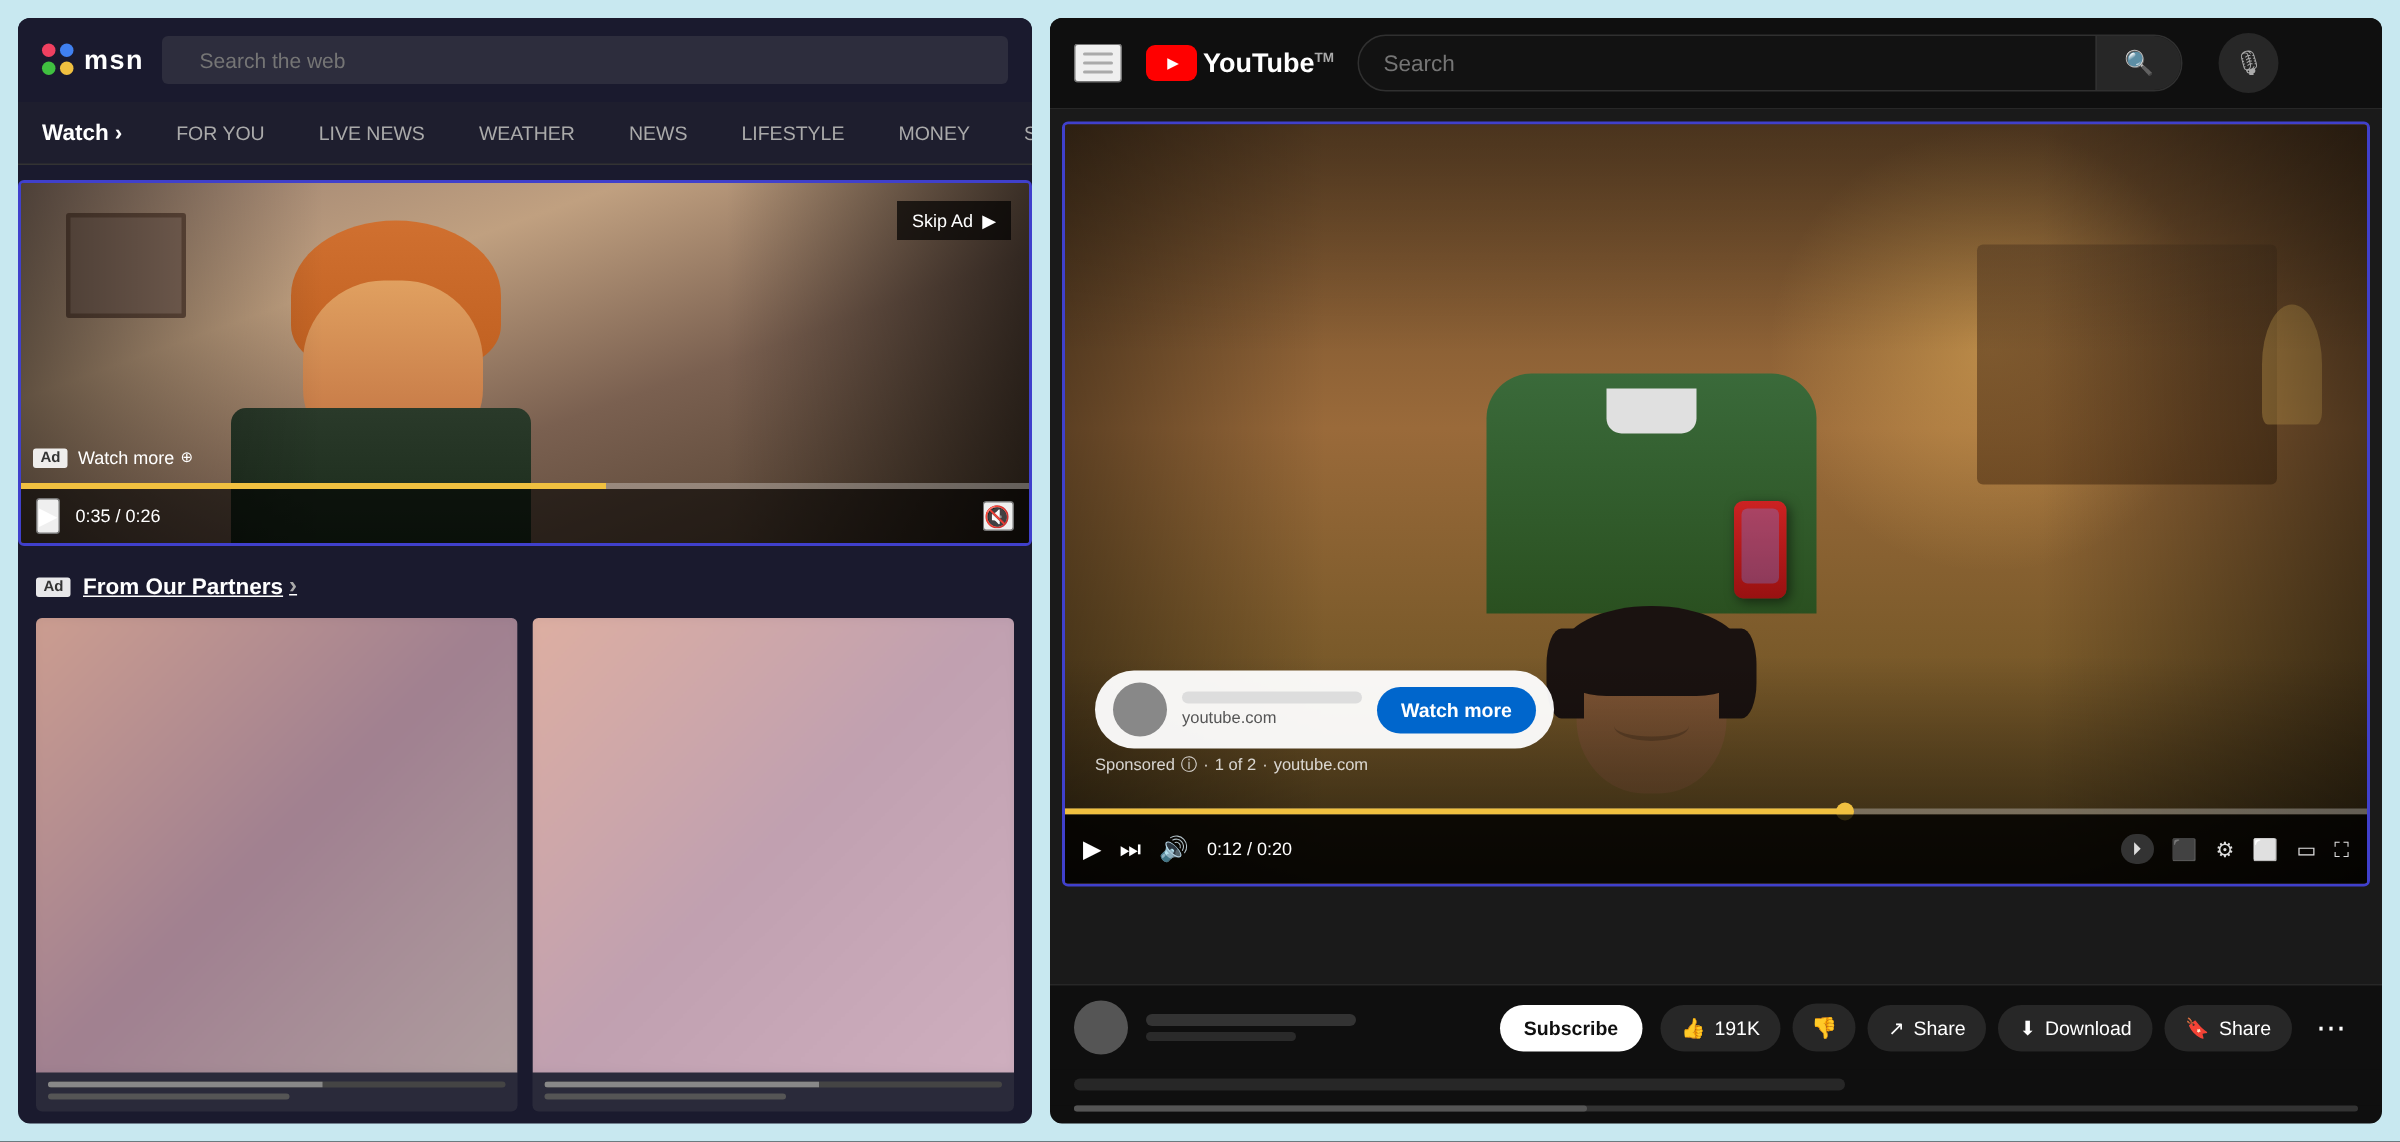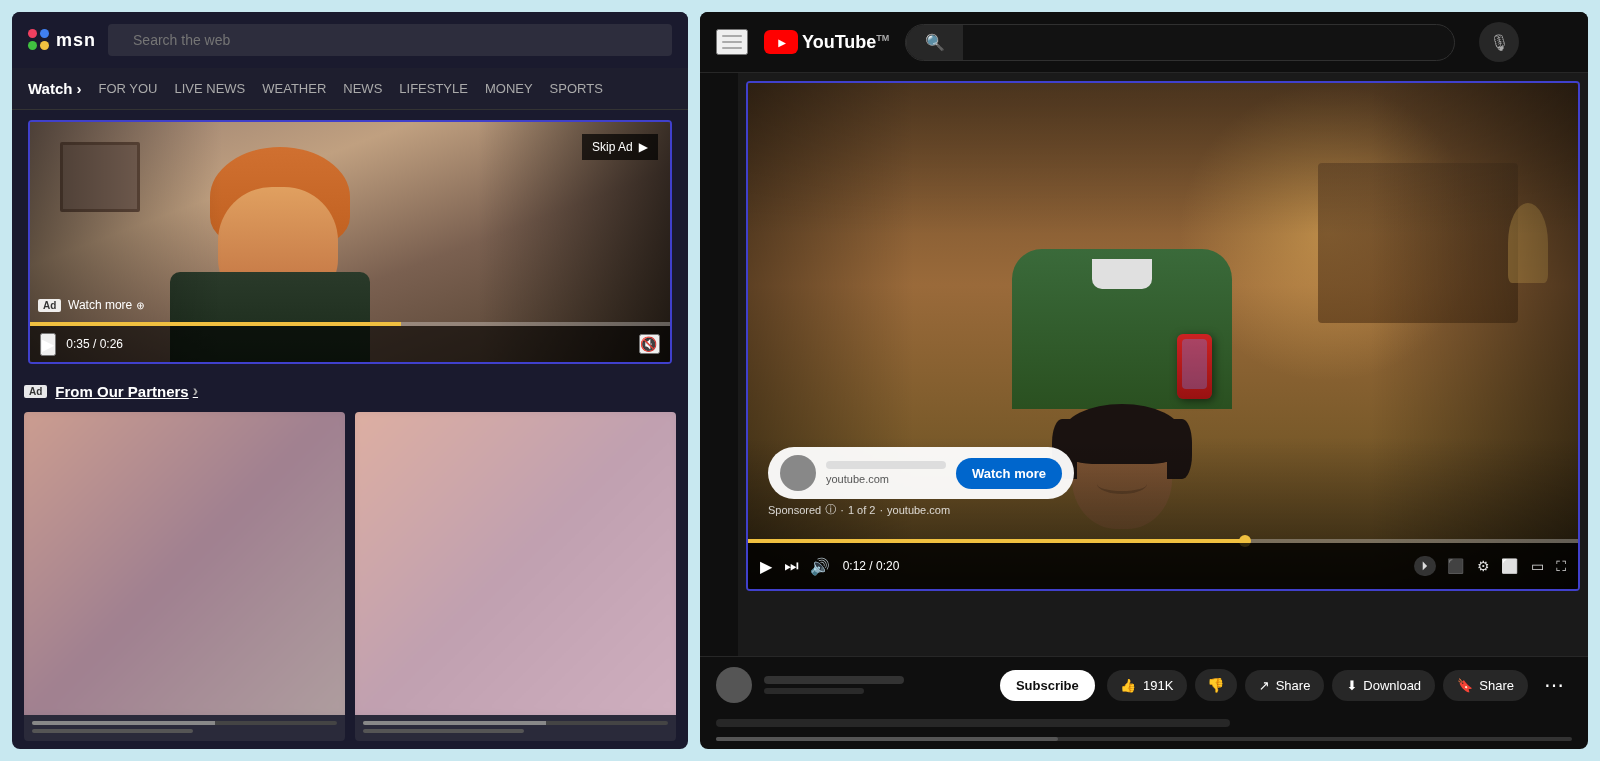--- a/index.html
+++ b/index.html
@@ -69,21 +69,21 @@
       padding: 8px 25px;
       font-size: 14px;
       outline: none;
     }
 
     .msn-nav {
       background: #1e1e2e;
       padding: 0 16px;
       display: flex;
       align-items: center;
-      gap: 17px;
+      gap: 36px;
       border-bottom: 1px solid #333;
     }
 
     .msn-nav-watch {
       color: #fff;
       font-size: 15px;
       font-weight: 600;
       padding: 12px 0;
       display: flex;
       align-items: center;
@@ -93,21 +93,21 @@
 
     .msn-nav-item {
       color: #aaa;
       font-size: 13px;
       padding: 12px 0;
       cursor: pointer;
       white-space: nowrap;
     }
 
     .msn-video-container {
-      margin: 10px 16px;
+      margin: 10px 0;
       position: relative;
       border: 2px solid #4040cc;
       border-radius: 4px;
       overflow: hidden;
       background: #000;
     }
 
     .msn-video-frame {
       width: 100%;
       height: 240px;
@@ -417,21 +417,20 @@
       justify-content: center;
       margin-left: 8px;
     }
 
     .yt-main {
       flex: 1;
       background: #1a1a1a;
       display: flex;
       flex-direction: column;
       overflow: hidden;
-      margin-left: 38px;
     }
 
     .yt-video-area {
       position: relative;
       background: #000;
       margin: 8px;
       border: 2px solid #4040cc;
       border-radius: 4px;
       overflow: hidden;
       flex: 1;
@@ -838,20 +837,21 @@
     </button>
     <div class="yt-logo">
       <div class="yt-logo-icon">
         <span class="yt-logo-play">▶</span>
       </div>
       <span class="yt-logo-text">
         <span>YouTube</span><sup style="font-size:9px;color:#aaa;">TM</sup>
       </span>
     </div>
     <div class="yt-search-box">
+      <input class="yt-search-input" type="text" placeholder="Search" style="">
       <button class="yt-search-btn">🔍</button>
     </div>
     <button class="yt-mic-btn">🎙</button>
   </div>
 
   <div class="yt-main">
     <div class="yt-video-area">
       <div class="yt-video-bg">
 
         <div class="yt-scene">

